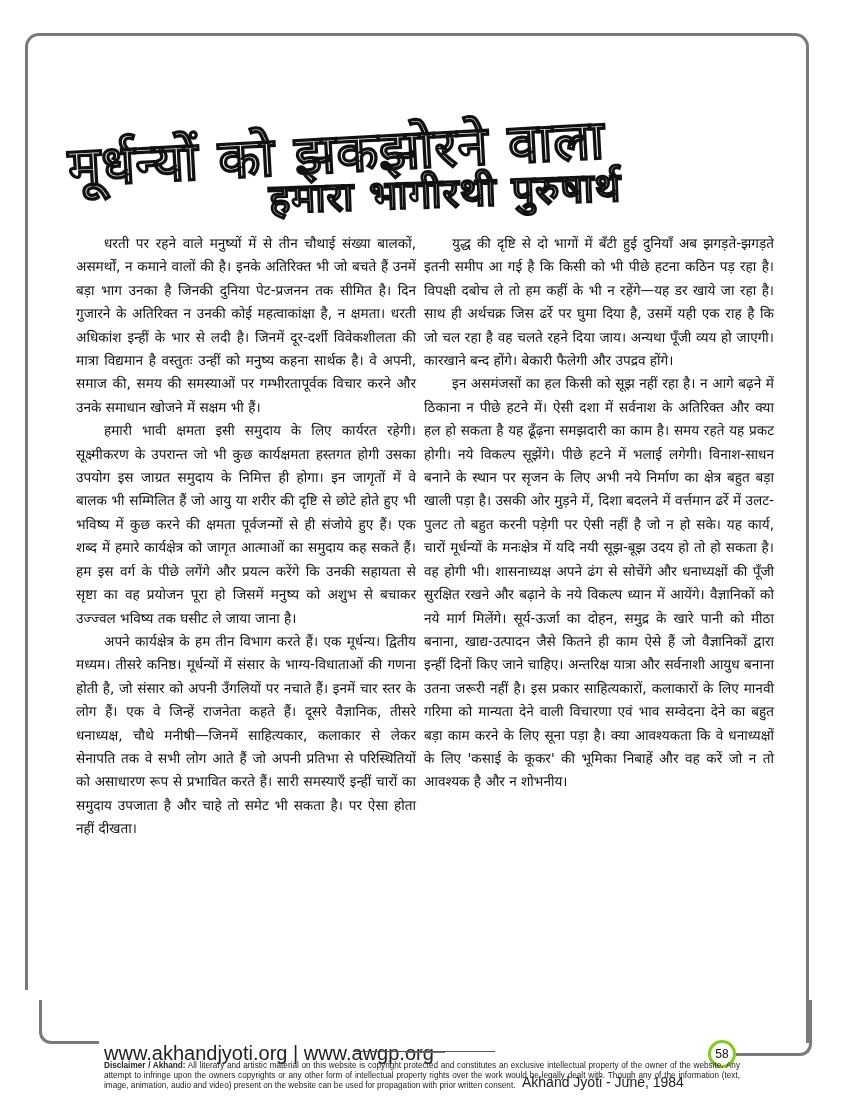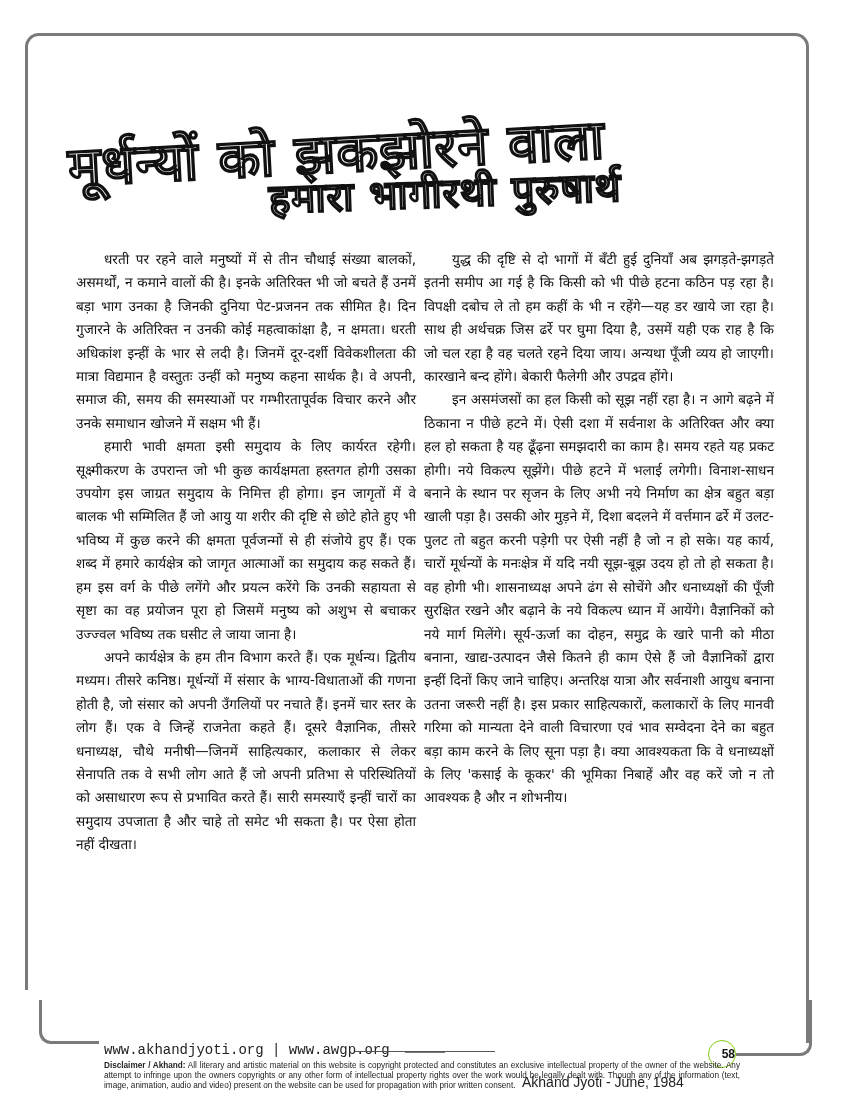--- a/index.html
+++ b/index.html
@@ -8,31 +8,31 @@
     .frame-top { position: absolute; left: 25px; top: 33px; width: 784px; height: 1010px; border: 3px solid #7a7a7a; border-bottom: none; border-radius: 14px 14px 0 0; box-sizing: border-box; }
     .frame-bl { position: absolute; left: 39px; top: 1000px; width: 60px; height: 44px; border-left: 3px solid #7a7a7a; border-bottom: 3px solid #7a7a7a; border-radius: 0 0 0 12px; box-sizing: border-box; }
     .frame-br { position: absolute; left: 736px; top: 1000px; width: 76px; height: 56px; border-right: 3px solid #7a7a7a; border-bottom: 3px solid #7a7a7a; border-radius: 0 0 12px 0; box-sizing: border-box; }
     .frame-left-mask { position:absolute; left: 22px; top: 990px; width: 22px; height: 60px; background:#fff; }
 
     .title { position: absolute; left: 70px; top: 108px; width: 600px; height: 110px; }
     .title-line { font-family: "DejaVu Sans", sans-serif; font-weight: bold; color: #fff; -webkit-text-stroke: 1.6px #111; letter-spacing: 1px; position: absolute; white-space: nowrap; }
     .title-line-1 { left: 0; top: 20px; font-size: 54px; transform: rotate(-3deg); transform-origin: left bottom; }
     .title-line-2 { left: 200px; top: 62px; font-size: 40px; transform: rotate(-2deg); transform-origin: left bottom; }
 
-    .col { position: absolute; top: 232px; width: 340px; font-size: 13.6px; line-height: 23.4px; text-align: justify; font-family: "DejaVu Sans", sans-serif; margin-top: 16px; }
+    .col { position: absolute; top: 232px; width: 340px; font-size: 13.6px; line-height: 23.4px; text-align: justify; font-family: "DejaVu Sans", sans-serif; }
     .col-left { left: 76px; }
     .col-right { left: 424px; width: 350px; }
     .col p { margin: 0; }
     .col .para { text-indent: 28px; }
 
-    .footer-left { position: absolute; left: 104px; top: 1042px; font-family: Liberation Mono, monospace; font-size: 14px; color: #222; }
+    .footer-left { position: absolute; left: 104px; top: 1042px; font-family: Liberation Sans, sans-serif; font-size: 20px; color: #222; }
     .footer-rule { position: absolute; left: 355px; top: 1051px; width: 140px; height: 1px; background: #555; }
     .footer-rule-2 { position: absolute; left: 405px; top: 1052px; width: 40px; height: 1px; background: #777; }
     .footer-right { position: absolute; left: 522px; top: 1042px; font-family: "Liberation Sans", sans-serif; font-size: 14px; color: #222; margin-top: 32px; }
-    .page-badge { position: absolute; left: 708px; top: 1040px; width: 28px; height: 28px; border: 1px solid #84cc16; border-radius: 50%; box-sizing: border-box; display: flex; align-items: center; justify-content: flex-end; font-family: "Liberation Sans", sans-serif; font-weight: bold; font-size: 12px; background: #fff; }
+    .page-badge { position: absolute; left: 708px; top: 1040px; width: 28px; height: 28px; border: 3px solid #84cc16; border-radius: 50%; box-sizing: border-box; display: flex; align-items: center; justify-content: center; font-family: "Liberation Sans", sans-serif; font-weight: normal; font-size: 12px; background: #fff; }
     .disclaimer { position: absolute; left: 104px; top: 1061px; width: 636px; font-family: "Liberation Sans", sans-serif; font-size: 8.2px; line-height: 10px; text-align: justify; color: #222; }
     .disclaimer b { font-weight: bold; }
   </style>
 </head>
 <body>
 
 <div class="frame-top"></div>
 <div class="frame-left-mask"></div>
 <div class="frame-bl"></div>
 <div class="frame-br"></div>

